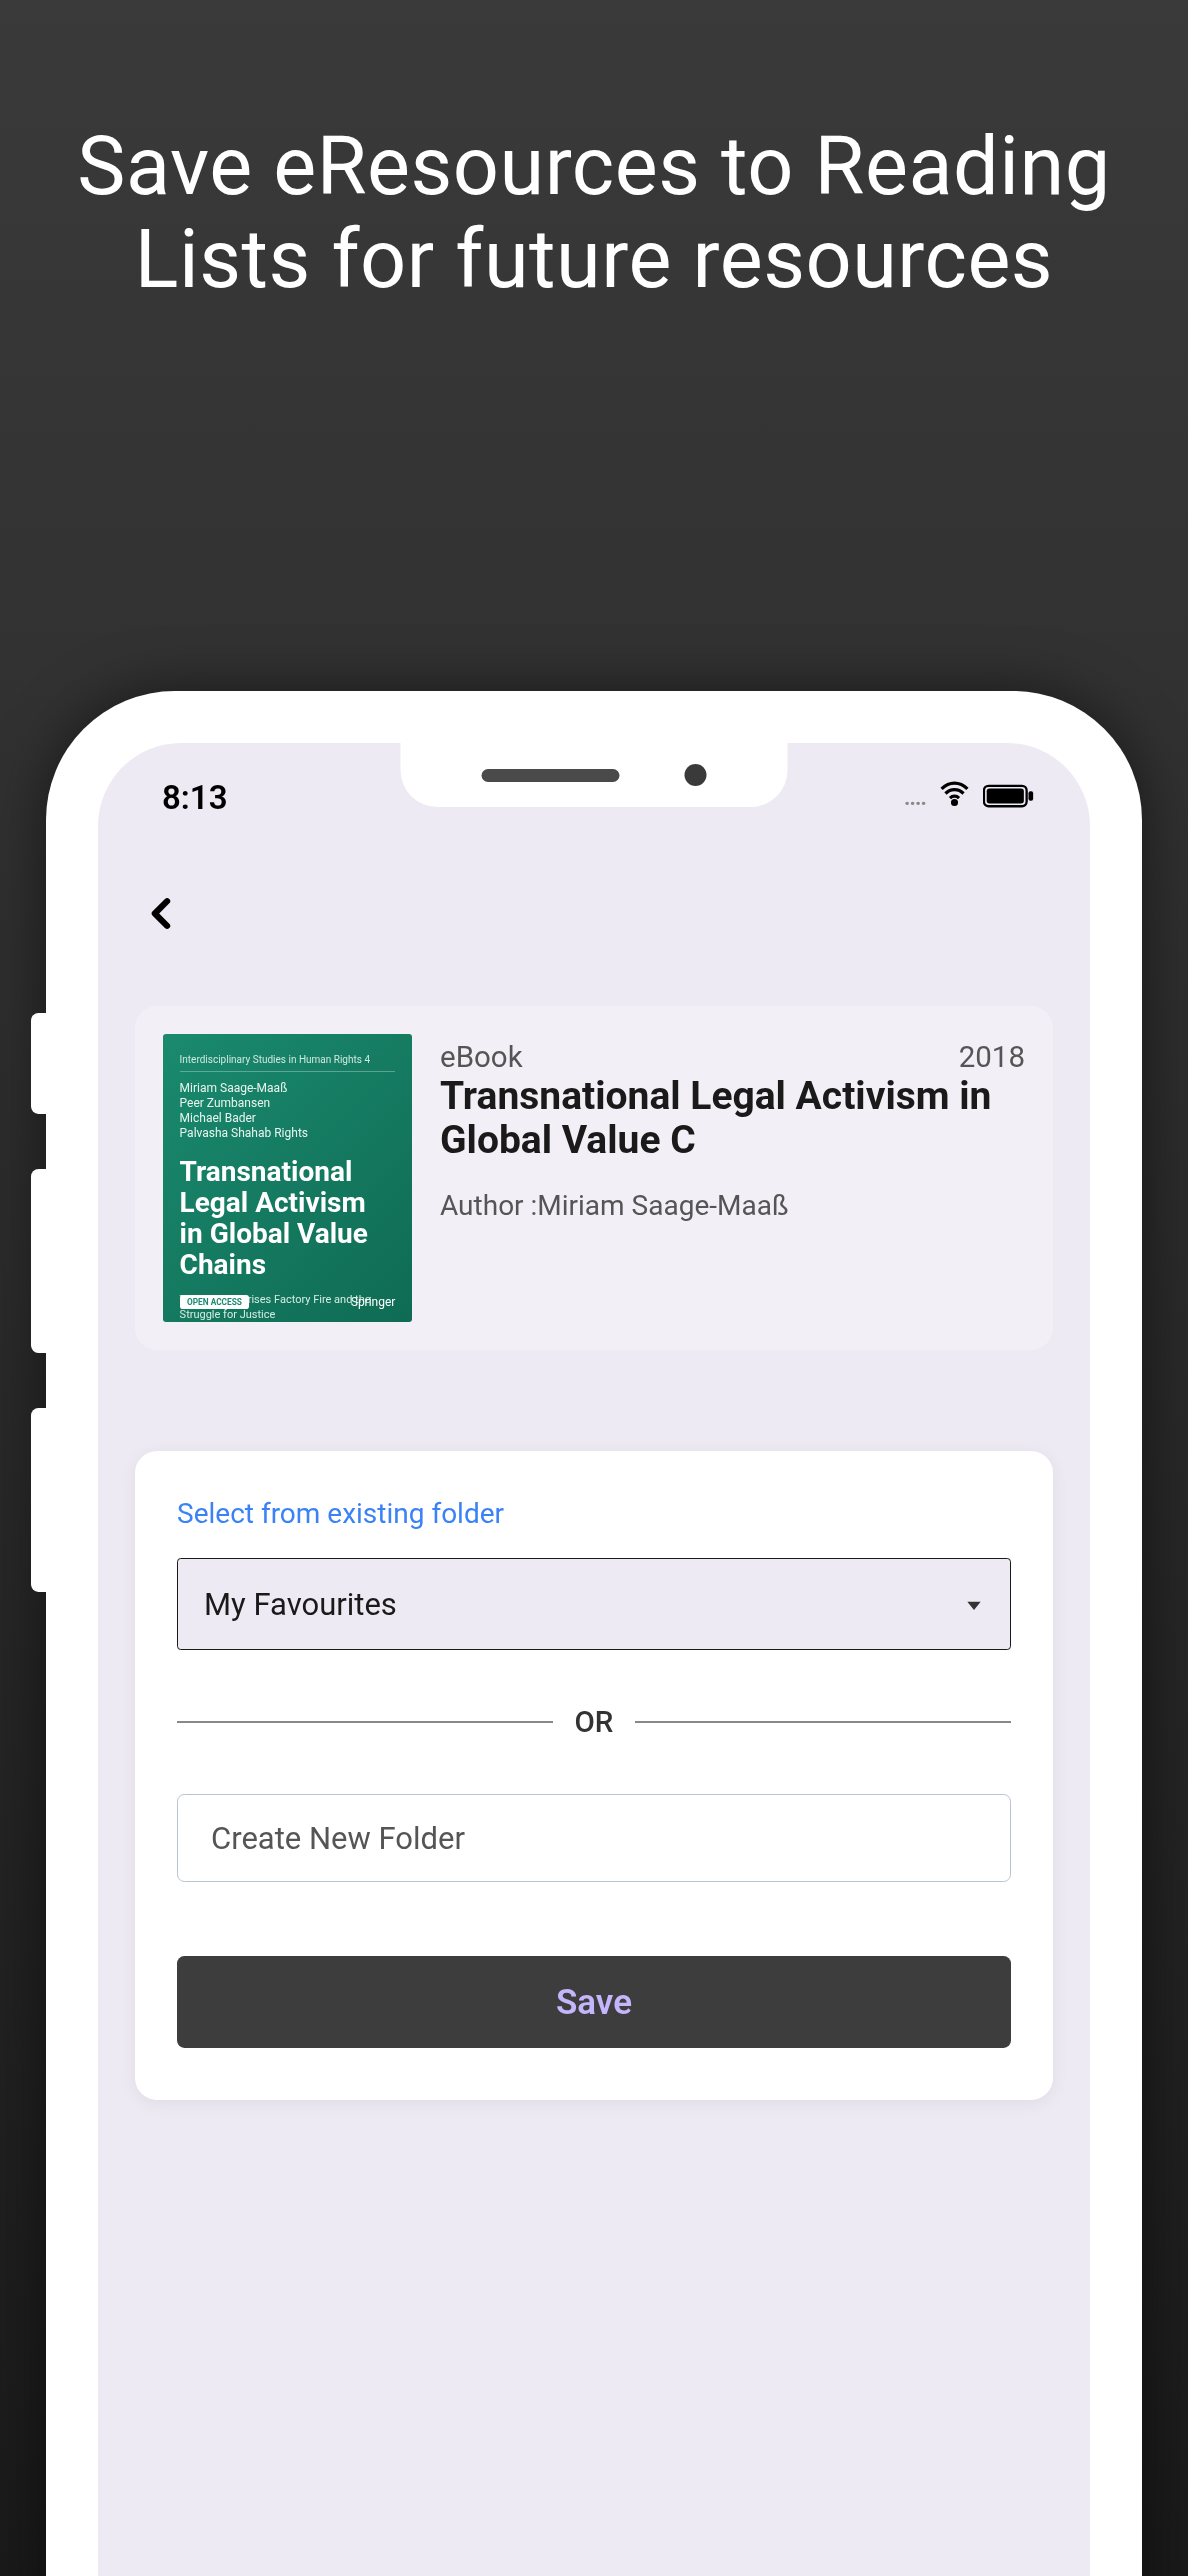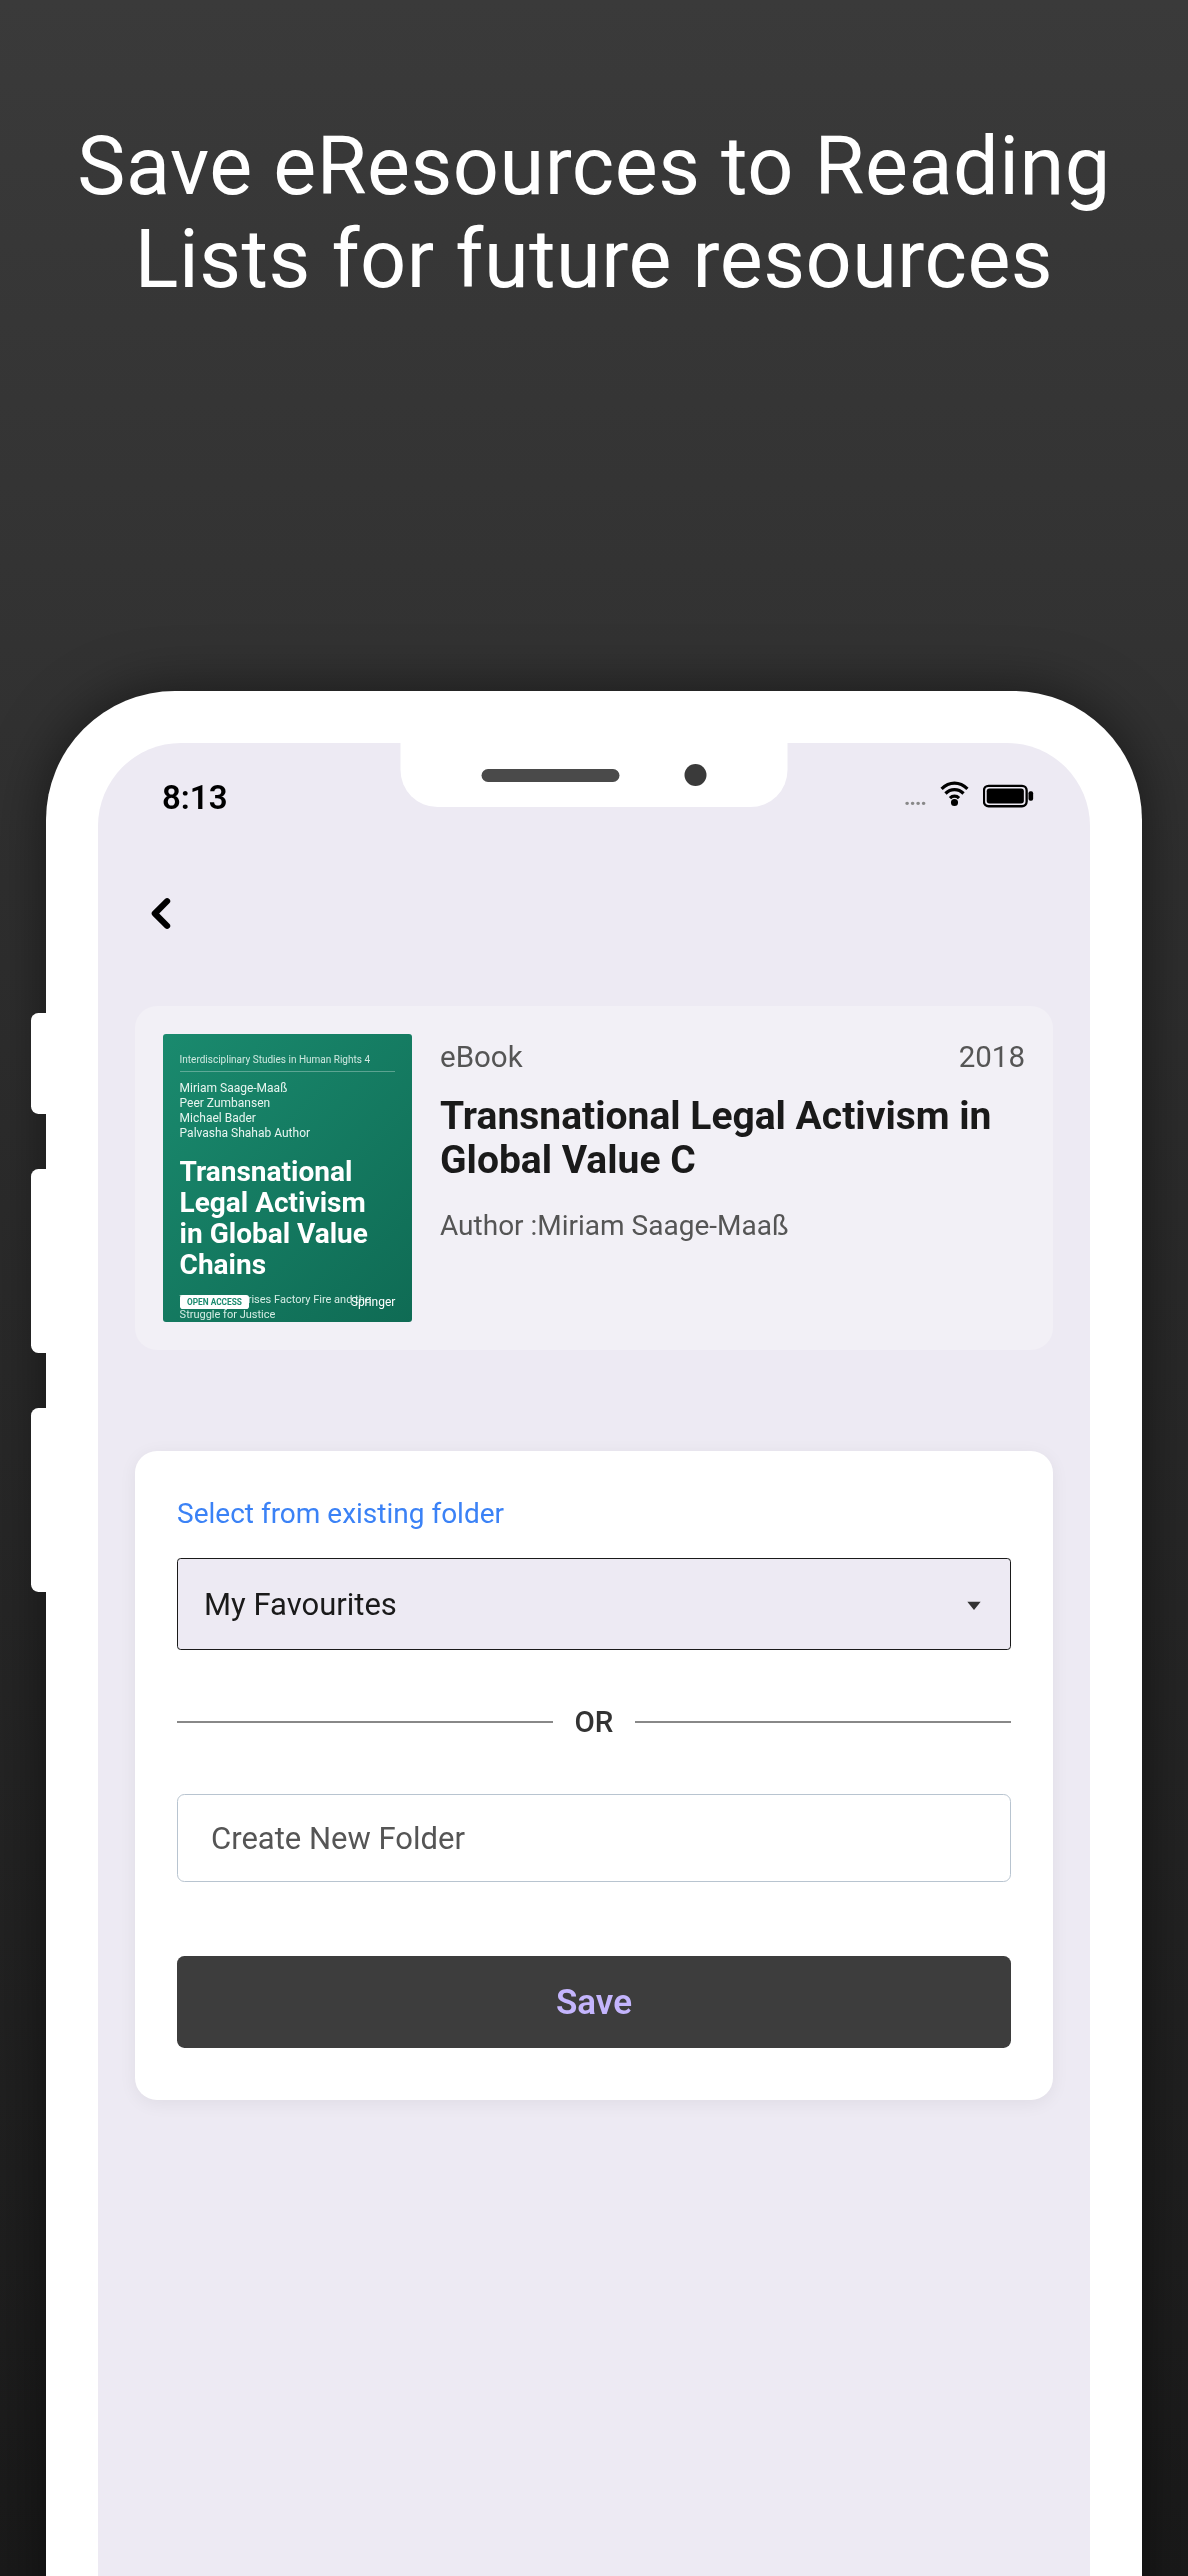--- a/index.html
+++ b/index.html
@@ -201,21 +201,20 @@
   .book-meta {
     flex: 1;
     min-width: 0;
     padding-top: 5.5px;
   }
   .meta-row {
     display: flex;
     justify-content: space-between;
     font-size: 29.5px;
     color: #555;
-    margin-bottom: 20px;
   }
   .book-title {
     font-size: 39px;
     font-weight: 700;
     color: #1a1a1a;
     line-height: 1.15;
     margin-bottom: 26px;
     white-space: normal;
     overflow: hidden;
   }
@@ -338,21 +337,21 @@
       </div>
     </div>
 
     <div class="content">
       <div class="book-card">
         <div class="book-cover">
           <div class="cover-series">Interdisciplinary Studies in Human Rights   4</div>
           <div class="cover-authors" style="white-space:pre-line">Miriam Saage-Maaß
 Peer Zumbansen
 Michael Bader
-Palvasha Shahab   Author</div>
+Palvasha Shahab   Rights</div>
           <div class="cover-title">Transnational Legal Activism in Global Value Chains</div>
           <div class="cover-sub">The Ali Enterprises Factory Fire and the Struggle for Justice</div>
           <div class="cover-footer">
             <span class="cover-open">OPEN ACCESS</span>
             <span>Springer</span>
           </div>
         </div>
         <div class="book-meta">
           <div class="meta-row">
             <span>eBook</span>

